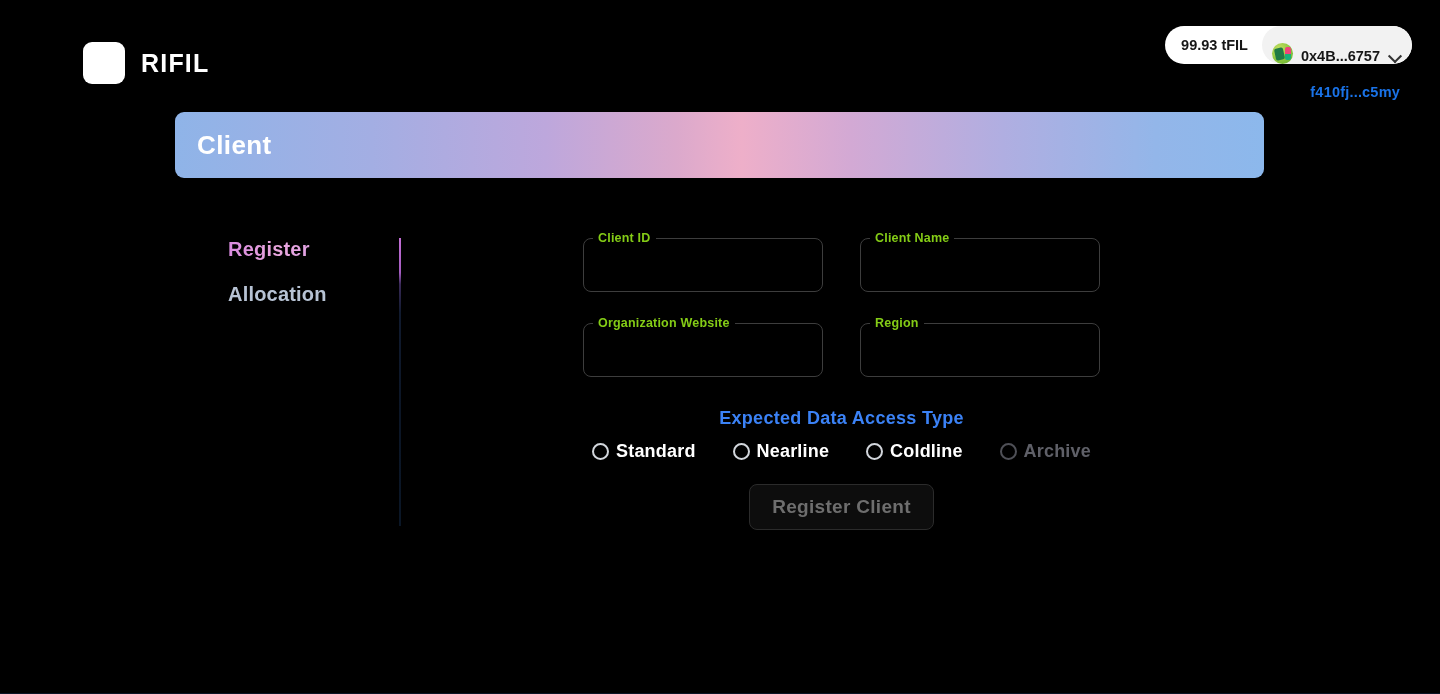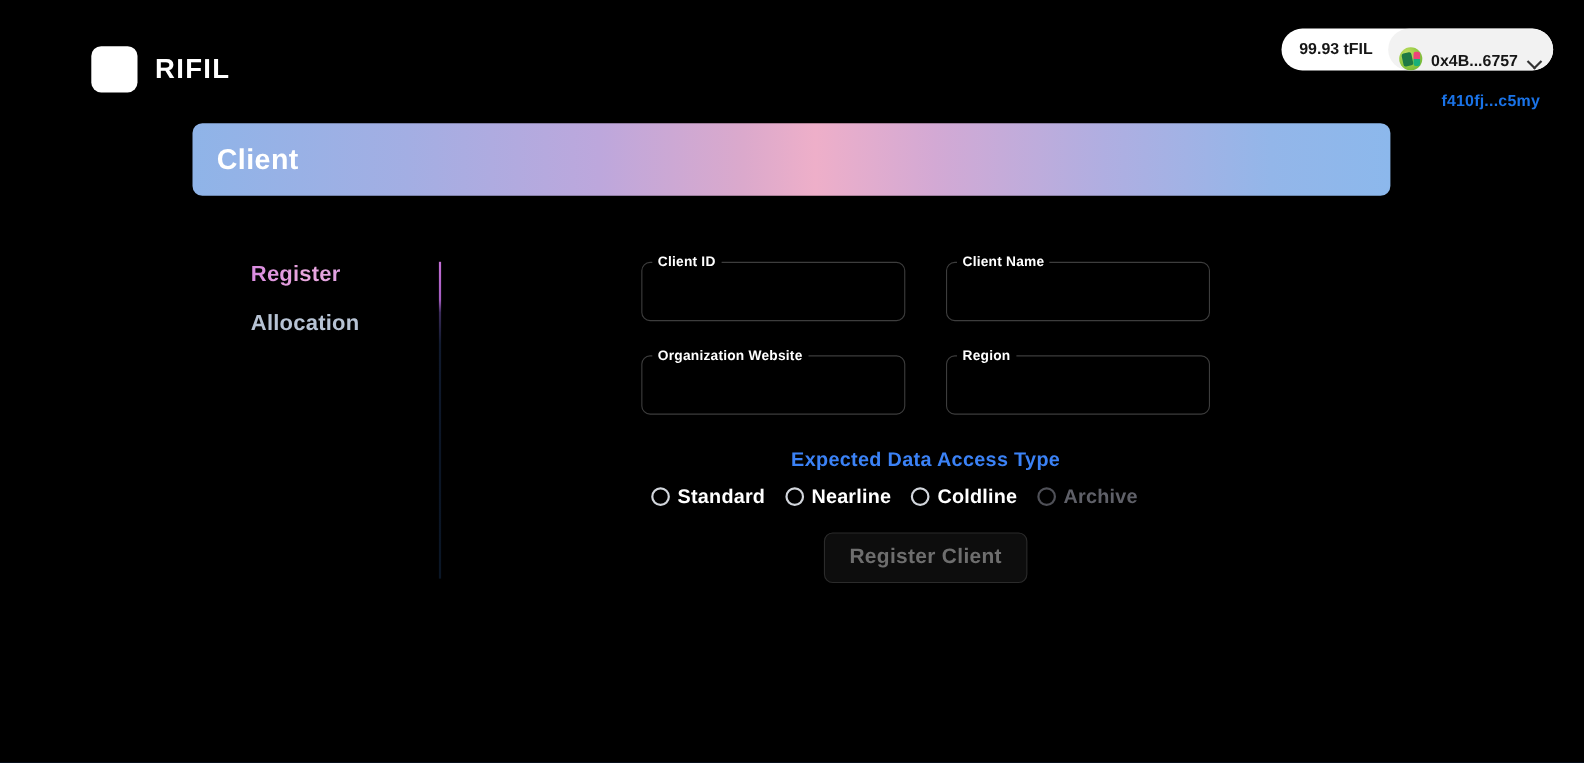--- a/index.html
+++ b/index.html
@@ -216,21 +216,21 @@
     inset: 0;
     border: 1px solid #3d3d3d;
     border-radius: 8px;
     pointer-events: none;
   }
   .field-legend {
     position: absolute;
     left: 10px; top: -7px;
     padding: 0 5px;
     background: #000000;
-    color: #ffffff;
+    color: #84cc16;
     font-size: 12.5px;
     font-weight: 600;
     letter-spacing: .2px;
     white-space: nowrap;
   }
   .field-input {
     position: absolute;
     inset: 0;
     width: 100%;
     height: 100%;
@@ -247,21 +247,21 @@
   .access-title {
     text-align: center;
     color: #3b82f6;
     font-size: 18px;
     font-weight: 700;
     letter-spacing: .3px;
     margin-top: 8px;
   }
   .radio-row {
     display: flex;
-    justify-content: flex-start;
+    justify-content: space-between;
     align-items: center;
     gap: 0;
     margin-top: 12px;
     text-decoration: underline;
   }
   .radio-opt {
     display: flex;
     align-items: center;
     gap: 7px;
     padding: 0 9px;

